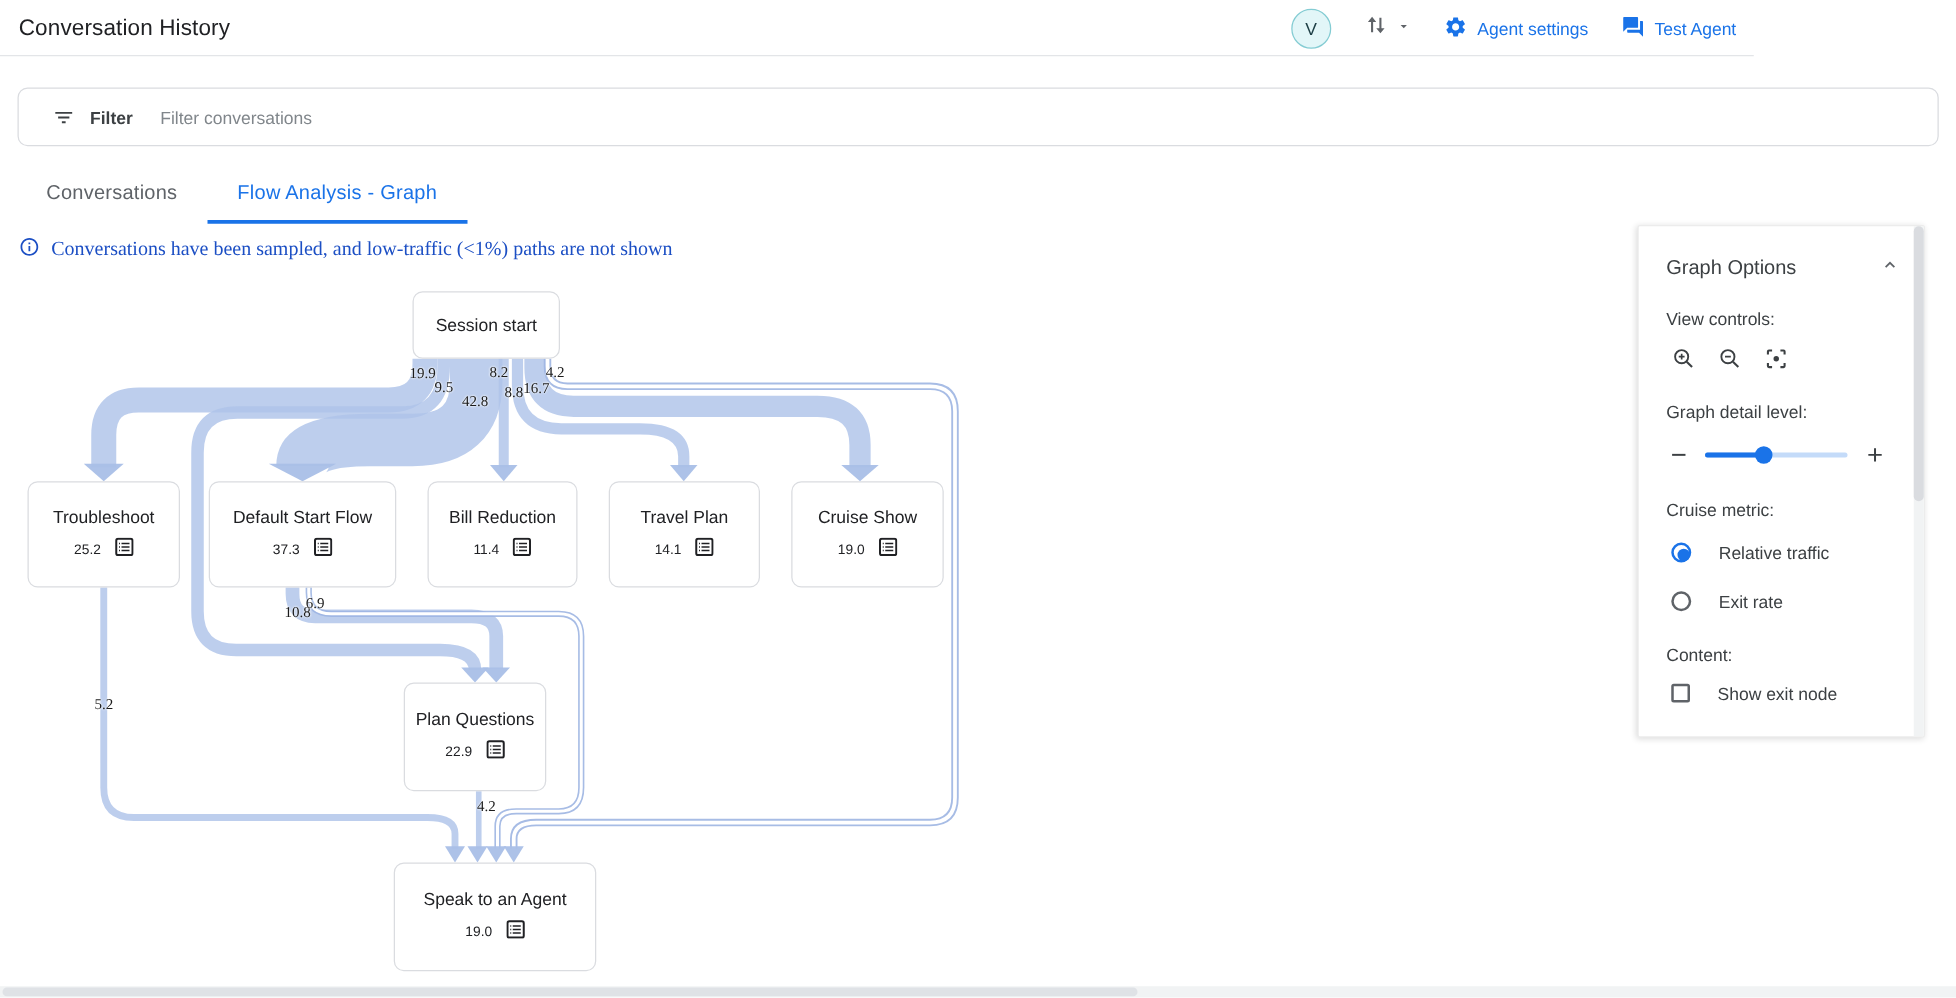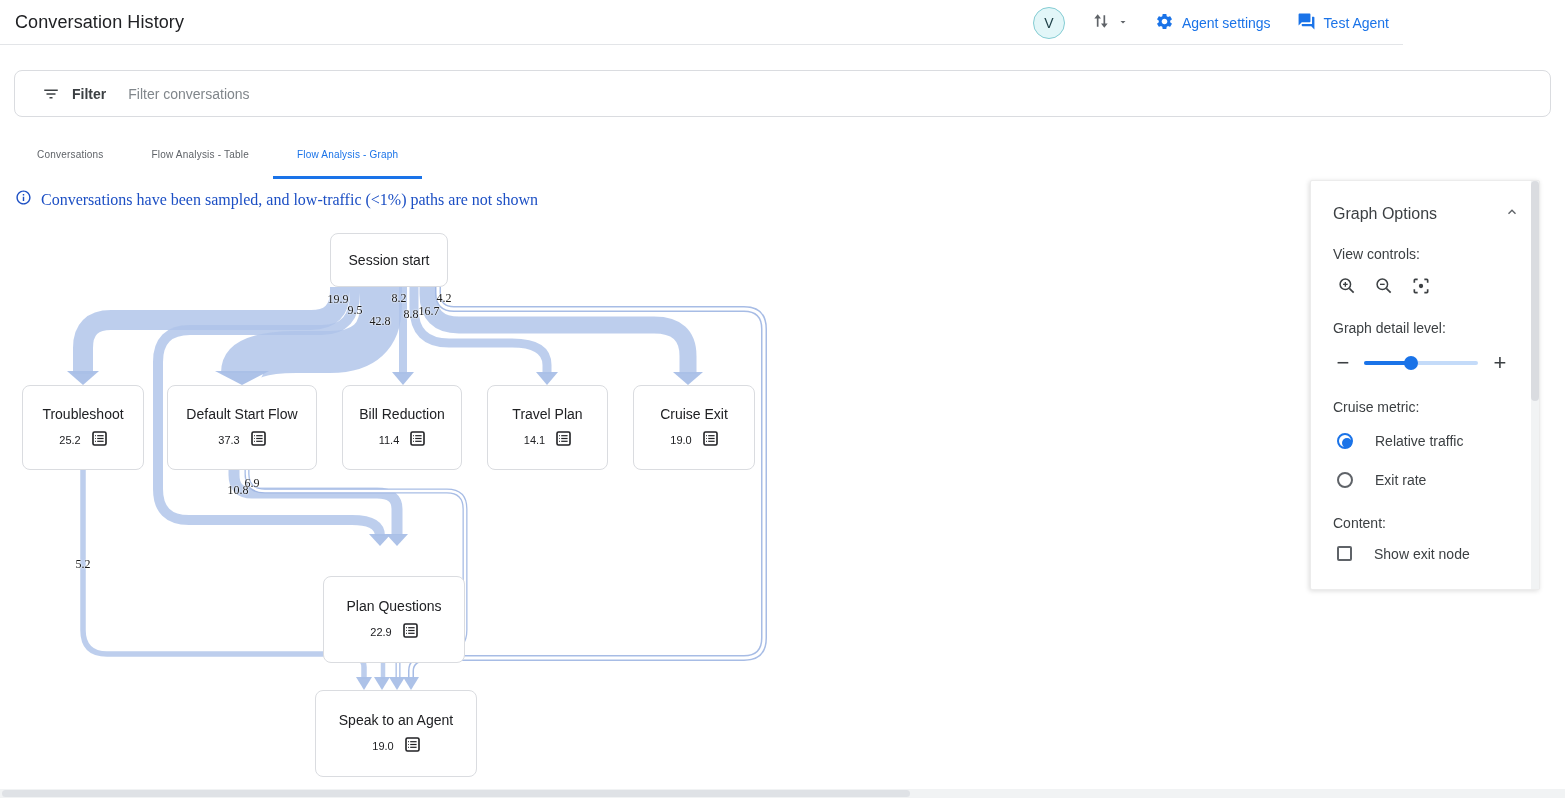--- a/index.html
+++ b/index.html
@@ -19,21 +19,21 @@
 
   
   .filter-bar { position:absolute; left:14px; top:70px; width:1537px; height:47px;
                 border:1px solid #dadce0; border-radius:8px; display:flex; align-items:center; background:#fff; }
   .filter-bar .f-icon { margin-left:27px; display:flex; }
   .filter-label { font-size:14px; font-weight:600; color:#3c4043; margin-left:12px; }
   .filter-placeholder { font-size:14px; color:#80868b; margin-left:22px; }
 
   
   .tabs { position:absolute; left:13px; top:133px; display:flex; height:46px; }
-  .tab { padding:0 24px; font-size:10px; color:#5f6368; display:flex; align-items:center;
+  .tab { padding:0 24px; font-size:16px; color:#5f6368; display:flex; align-items:center;
          border-bottom:3px solid transparent; cursor:pointer; font-weight:500; letter-spacing:.2px; }
   .tab.active { color:#1a73e8; border-bottom-color:#1a73e8; }
 
   
   .notice { position:absolute; left:15px; top:189px; display:flex; align-items:center; gap:9px; }
   .notice-text { font-family:"Liberation Serif", serif; font-size:16px; color:#1c4fc4; }
 
   
   .flow-svg { position:absolute; left:0; top:0; width:1565px; height:798px; z-index:1; }
   .gnode { position:absolute; background:#fff; border:1px solid #dadce0; border-radius:8px; z-index:5;
@@ -121,23 +121,20 @@
       </svg>
   </span>
   <span class="filter-label">Filter</span>
   <span class="filter-placeholder">Filter conversations</span>
 </div>
 
 <div class="tabs">
   <div class="tab">
       <span>Conversations</span>
     </div>
-  <div class="tab">
-      <span>Flow Analysis - Table</span>
-    </div>
   <div class="tab active">
       <span>Flow Analysis - Graph</span>
     </div>
 </div>
 
 <div class="notice">
   <span>
     <svg width="17" height="17" viewBox="0 0 24 24">
         <path fill="#1c4fc4" d="M11 7h2v2h-2V7zm0 4h2v6h-2v-6zm1-9C6.48 2 2 6.48 2 12s4.48 10 10 10 10-4.48 10-10S17.52 2 12 2zm0 18c-4.41 0-8-3.59-8-8s3.59-8 8-8 8 3.59 8 8-3.59 8-8 8z"></path>
       </svg>
@@ -262,38 +259,38 @@
             <line x1="5.2" y1="10.3" x2="11.6" y2="10.3"></line>
             <line x1="3.2" y1="4.7" x2="4" y2="4.7"></line>
             <line x1="3.2" y1="7.5" x2="4" y2="7.5"></line>
             <line x1="3.2" y1="10.3" x2="4" y2="10.3"></line>
           </g>
         </svg></span>
   </div>
 </div>
 
 <div class="gnode" style="left:633px;top:385px;width:122px;height:85px">
-  <div class="n-label">Cruise Exit</div>
+  <div class="n-label">Cruise Show</div>
   <div class="n-valrow">
     <span class="n-value">19.0</span>
     <span><svg width="15" height="15" viewBox="0 0 15 15">
           <rect x="1" y="1" width="13" height="13" rx="1.5" fill="none" stroke="#202124" stroke-width="1.6"></rect>
           <g stroke="#202124" stroke-width="1.2">
             <line x1="5.2" y1="4.7" x2="11.6" y2="4.7"></line>
             <line x1="5.2" y1="7.5" x2="11.6" y2="7.5"></line>
             <line x1="5.2" y1="10.3" x2="11.6" y2="10.3"></line>
             <line x1="3.2" y1="4.7" x2="4" y2="4.7"></line>
             <line x1="3.2" y1="7.5" x2="4" y2="7.5"></line>
             <line x1="3.2" y1="10.3" x2="4" y2="10.3"></line>
           </g>
         </svg></span>
   </div>
 </div>
 
-<div class="gnode" style="left:323px;top:576px;width:142px;height:87px">
+<div class="gnode" style="left:323px;top:546px;width:114px;height:87px">
   <div class="n-label">Plan Questions</div>
   <div class="n-valrow">
     <span class="n-value">22.9</span>
     <span><svg width="15" height="15" viewBox="0 0 15 15">
           <rect x="1" y="1" width="13" height="13" rx="1.5" fill="none" stroke="#202124" stroke-width="1.6"></rect>
           <g stroke="#202124" stroke-width="1.2">
             <line x1="5.2" y1="4.7" x2="11.6" y2="4.7"></line>
             <line x1="5.2" y1="7.5" x2="11.6" y2="7.5"></line>
             <line x1="5.2" y1="10.3" x2="11.6" y2="10.3"></line>
             <line x1="3.2" y1="4.7" x2="4" y2="4.7"></line>

